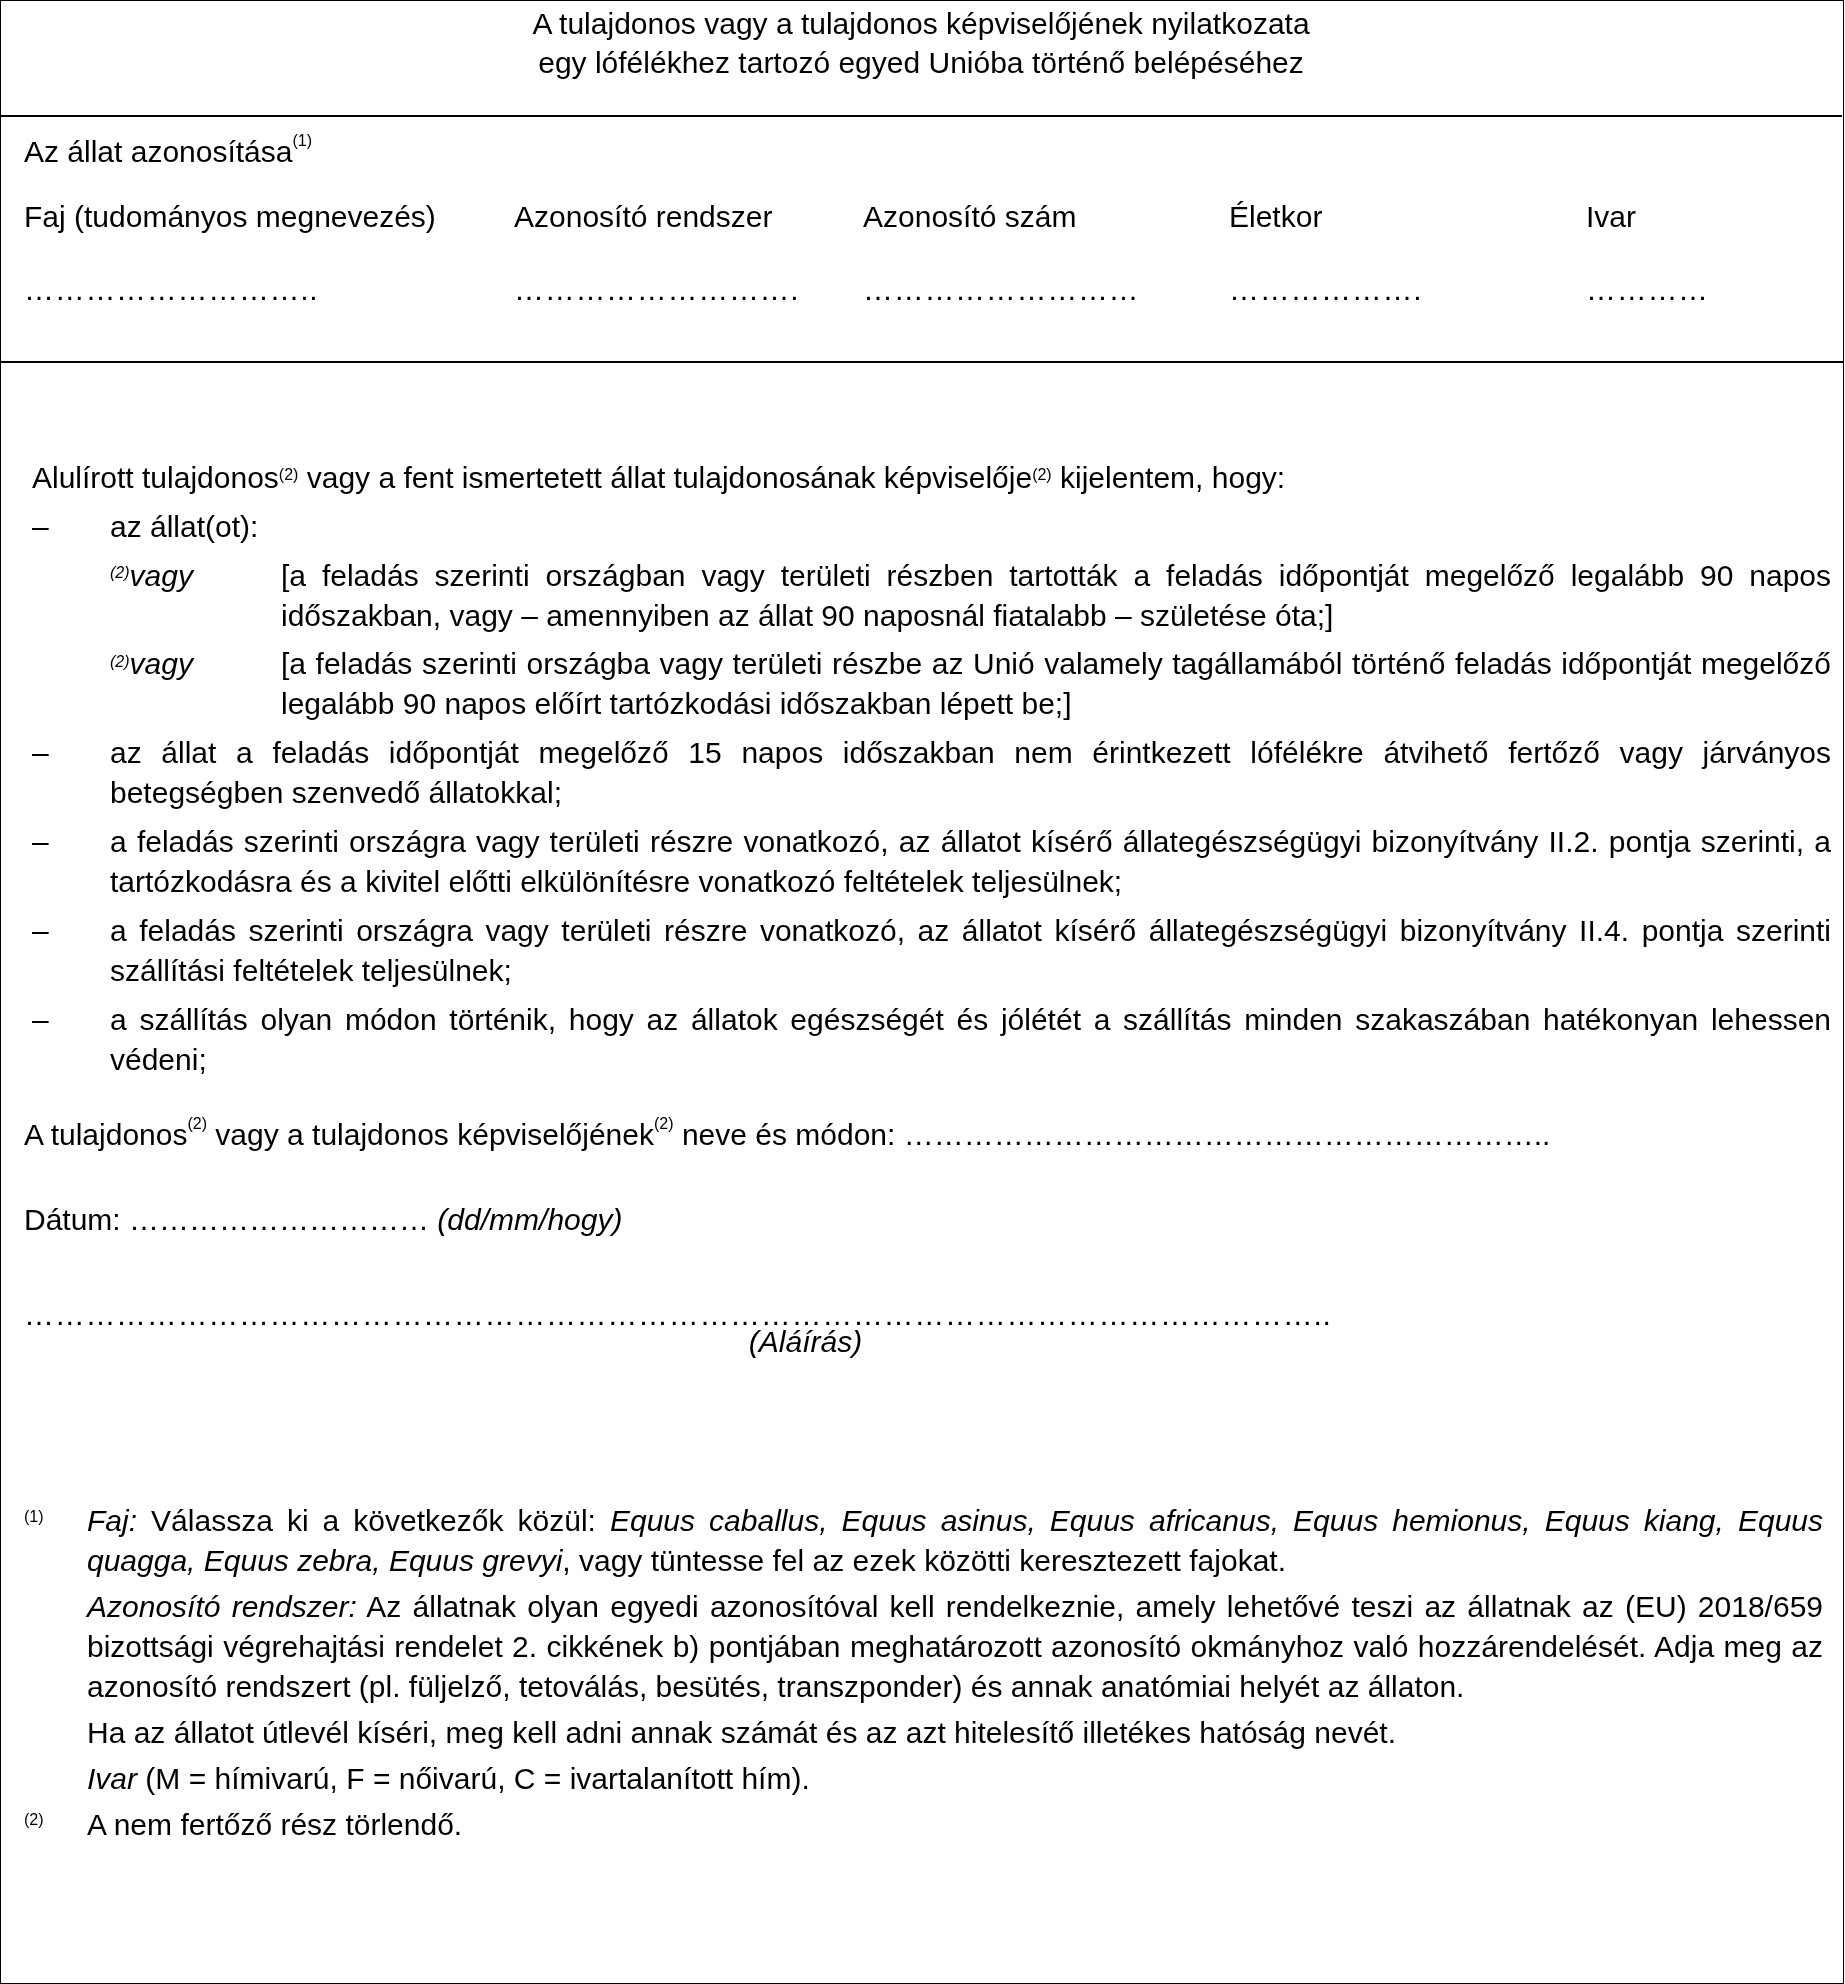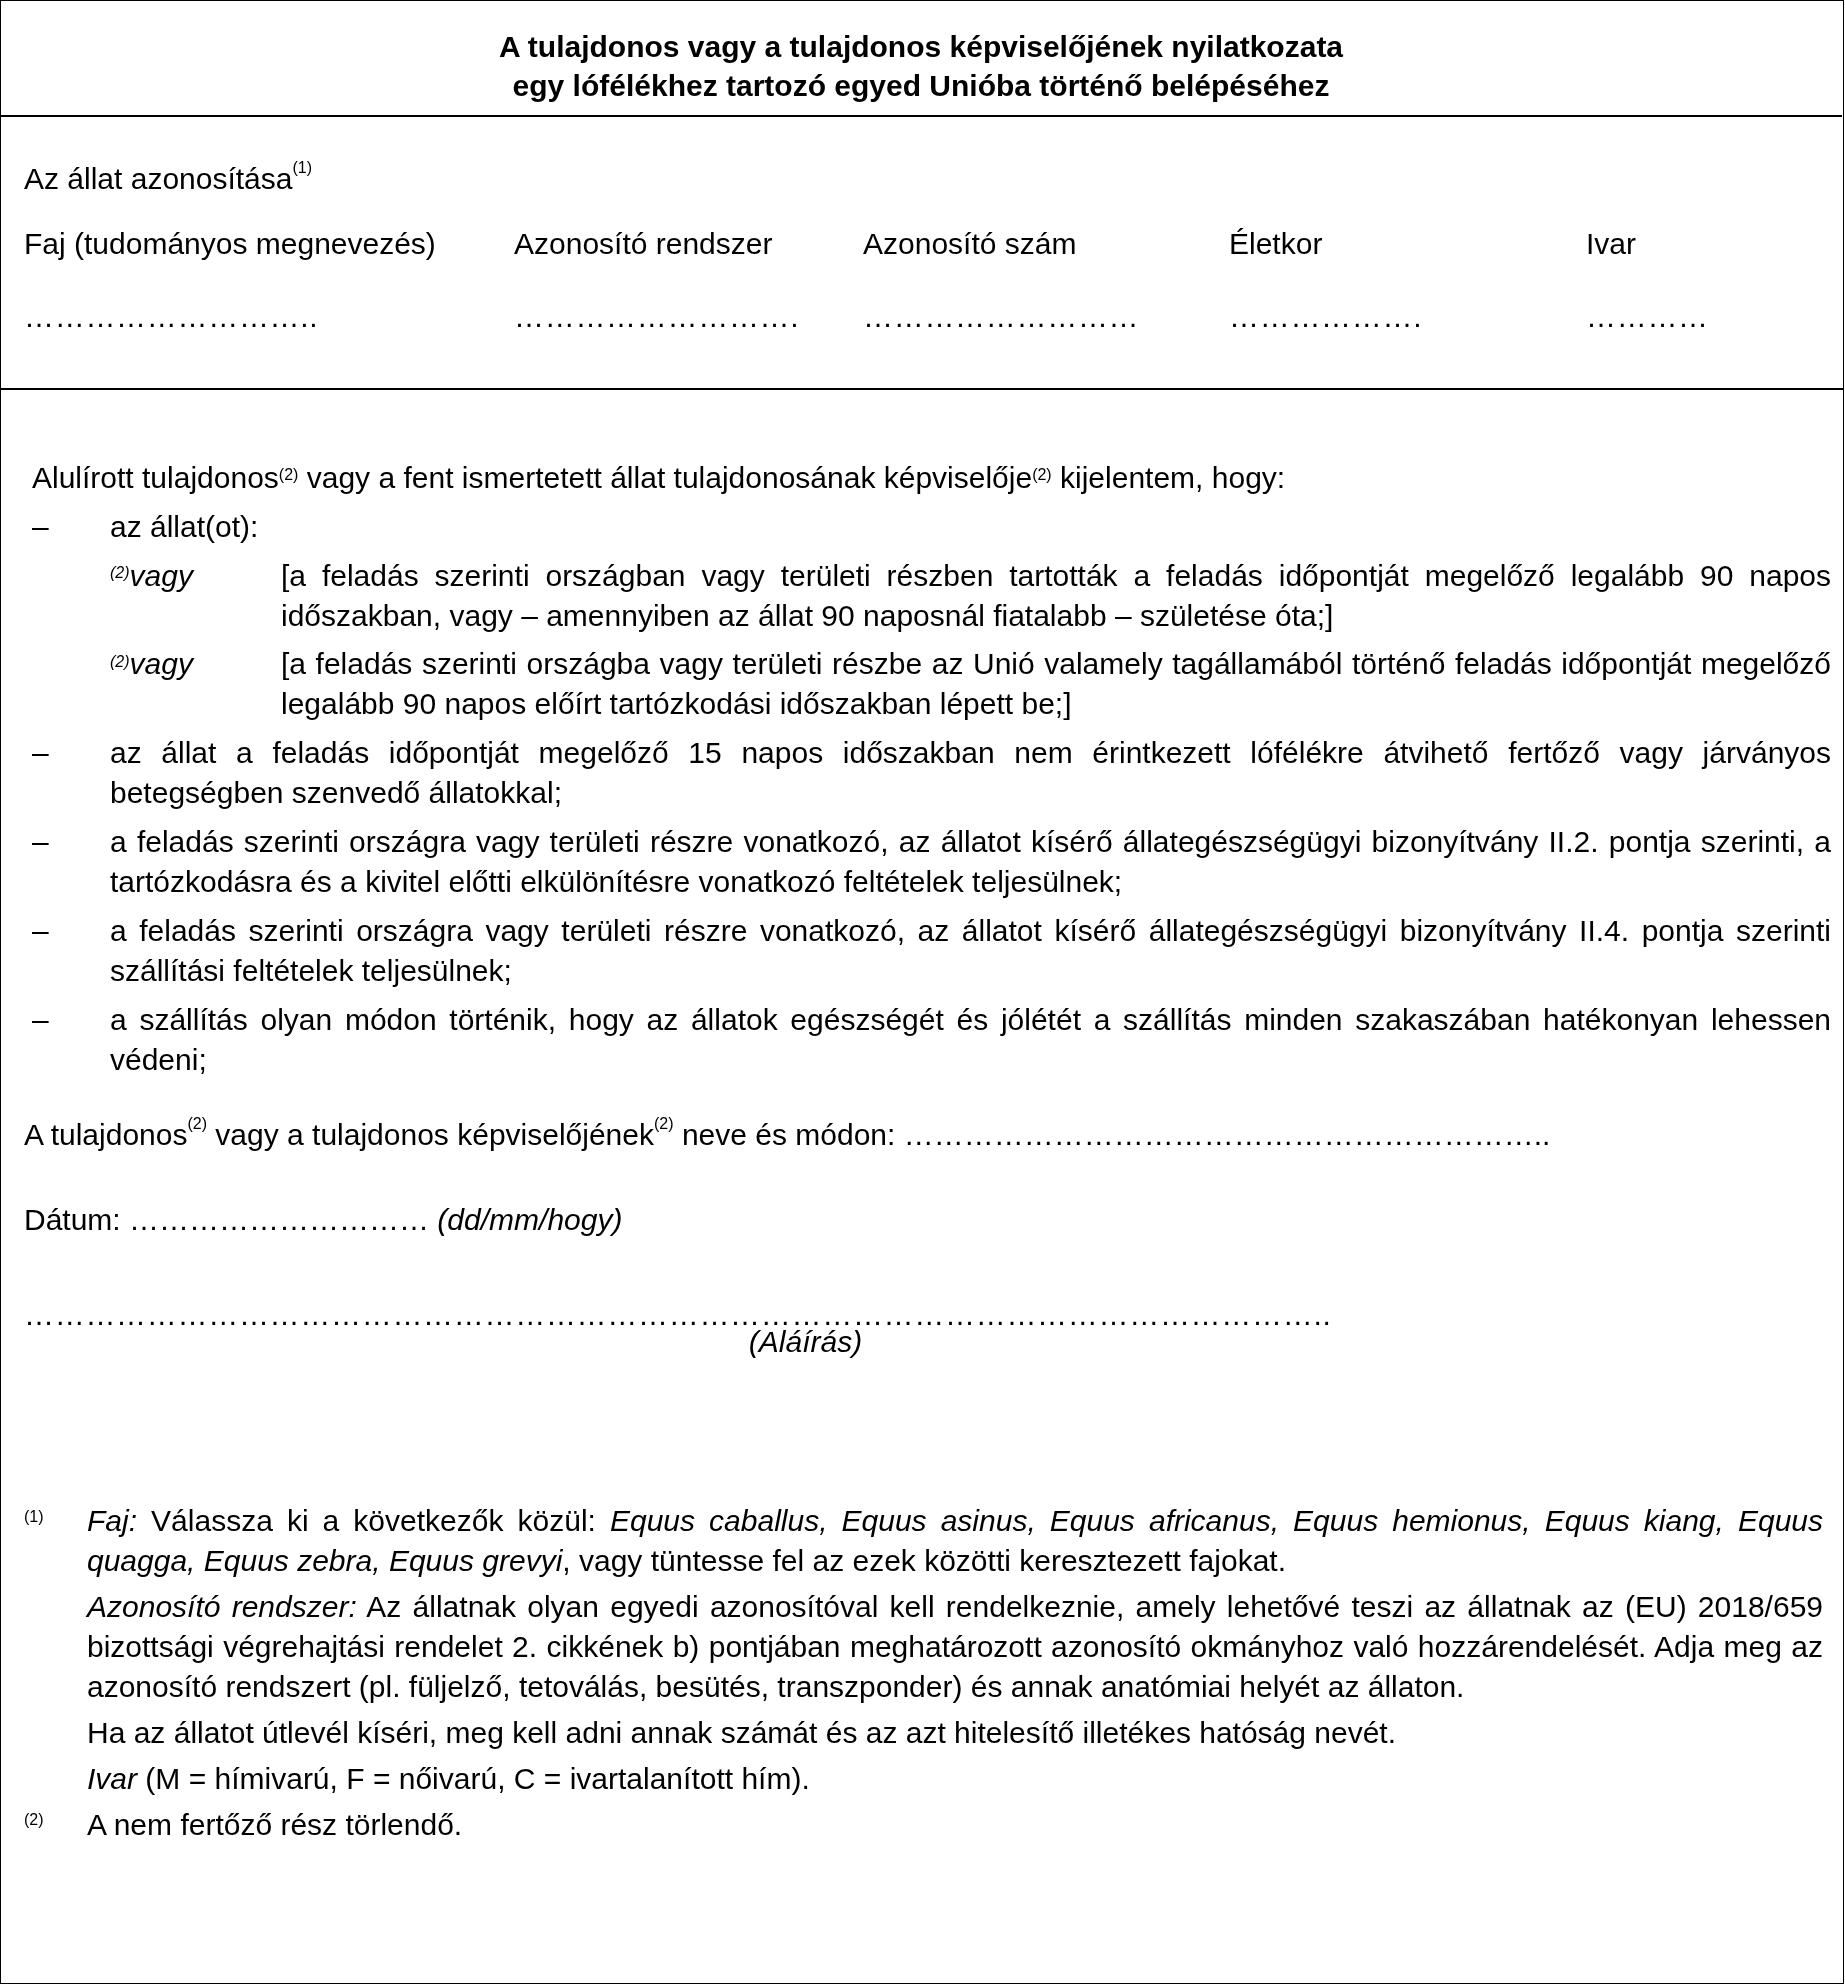--- a/index.html
+++ b/index.html
@@ -1,20 +1,20 @@
 <!DOCTYPE html>
 <html style="font-size:11.7px"><head>
 <meta charset="utf-8">
 <style>
   html, body { margin:0; padding:0; background:#fff; }
   body { width:1845px; height:1985px; position:relative; font-family:"Liberation Sans", sans-serif; color:#000; }
   .frame { position:absolute; left:0; top:0; width:1842px; height:1982px; border:1.5px solid #000; }
   .title-row { position:absolute; left:0; top:0; width:1842px; height:115px; border-bottom:2.2px solid #000; text-align:center; }
-  .title-row .t { font-weight:bold; font-size:30px; line-height:39px; padding-top:27px; }
-  .id-row { position:absolute; left:0; top:117px; width:1844px; height:244px; border-bottom:2.2px solid #000; font-size:30px;margin-top:27px; }
+  .title-row .t { font-weight:normal; font-size:30px; line-height:39px; padding-top:4px; }
+  .id-row { position:absolute; left:0; top:117px; width:1844px; height:244px; border-bottom:2.2px solid #000; font-size:30px; }
   .id-label { position:absolute; left:24px; top:18.3px; }
   sup { font-size:16px; vertical-align:top; position:relative; top:-2.9px; }
   .col { position:absolute; top:83px; }
   .col .dots { margin-top:39px; letter-spacing:0.7px; }
   .body { position:absolute; left:32px; top:410px; width:1799px; font-size:30px; line-height:40px;margin-top:48px; }
   .p { margin:0; }
   .dash-item { position:relative; padding-left:78px; text-align:justify; margin-top:8.8px; }
   .dash-item .dash { position:absolute; left:0; top:0; }
   .vagy-item { position:relative; padding-left:249px; text-align:justify; margin-top:8.8px; }
   .vagy-item .vlabel { position:absolute; left:78px; top:0; font-style:italic; }

